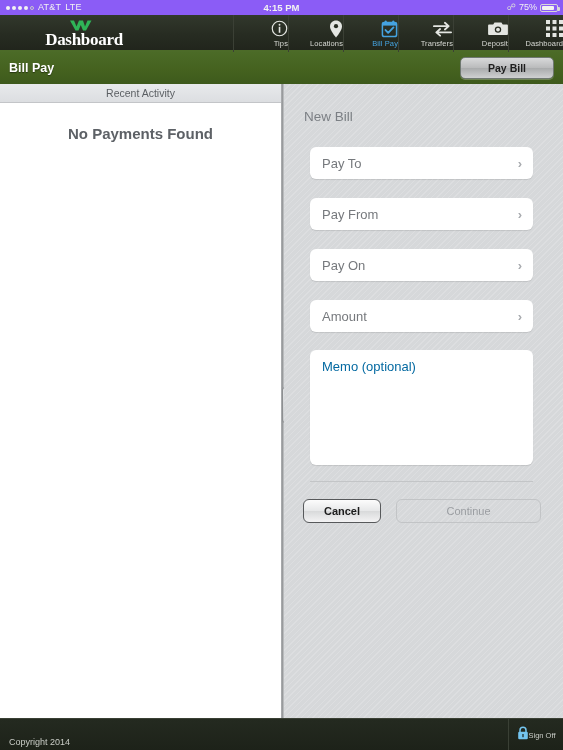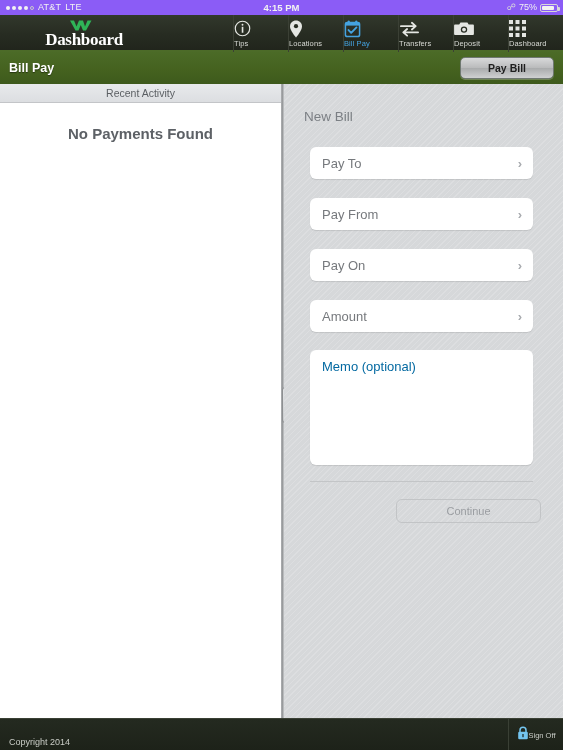--- a/index.html
+++ b/index.html
@@ -52,21 +52,21 @@
   }
   .logo-mark { height: 11px; margin-bottom: -1px; }
   .logo-text {
     color: #ffffff; font-family: "Liberation Serif", serif;
     font-size: 17px; font-weight: bold; letter-spacing: -0.3px;
     line-height: 19px;
   }
   .navtabs { position: absolute; right: 0; top: 0; height: 37px; display: flex; }
   .navtab {
     width: 55px; height: 37px;
-    display: flex; flex-direction: column; align-items: flex-start; justify-content: center;
+    display: flex; flex-direction: column; align-items: flex-end; justify-content: center;
     border-left: 1px solid #3b4035;
     color: #d7d9d4; cursor: pointer;
   }
   .navtab .ico { height: 18px; display: flex; align-items: center; justify-content: center; }
   .navtab .lbl { font-size: 7.5px; margin-top: 1px; letter-spacing: .1px; }
   .navtab.active { color: #45a3e0; }
 
   
   .titlebar {
     position: absolute; top: 52px; left: 0; width: 563px; height: 32px;
@@ -351,20 +351,21 @@
         <span class="flabel">Amount</span>
         <span class="chev">›</span>
       </div>
 
       <div class="memo">
         <span class="mlabel">Memo (optional)</span>
       </div>
 
       <div class="hr"></div>
 
+      <div class="cancel-btn">Cancel</div>
       <div class="continue-btn">Continue</div>
     </div>
 
   </div>
 
   <div class="footer">
     <div class="copyright">Copyright 2014</div>
     <div class="signoff">
       <span>
         <svg width="12" height="14" viewBox="0 0 12 14">

